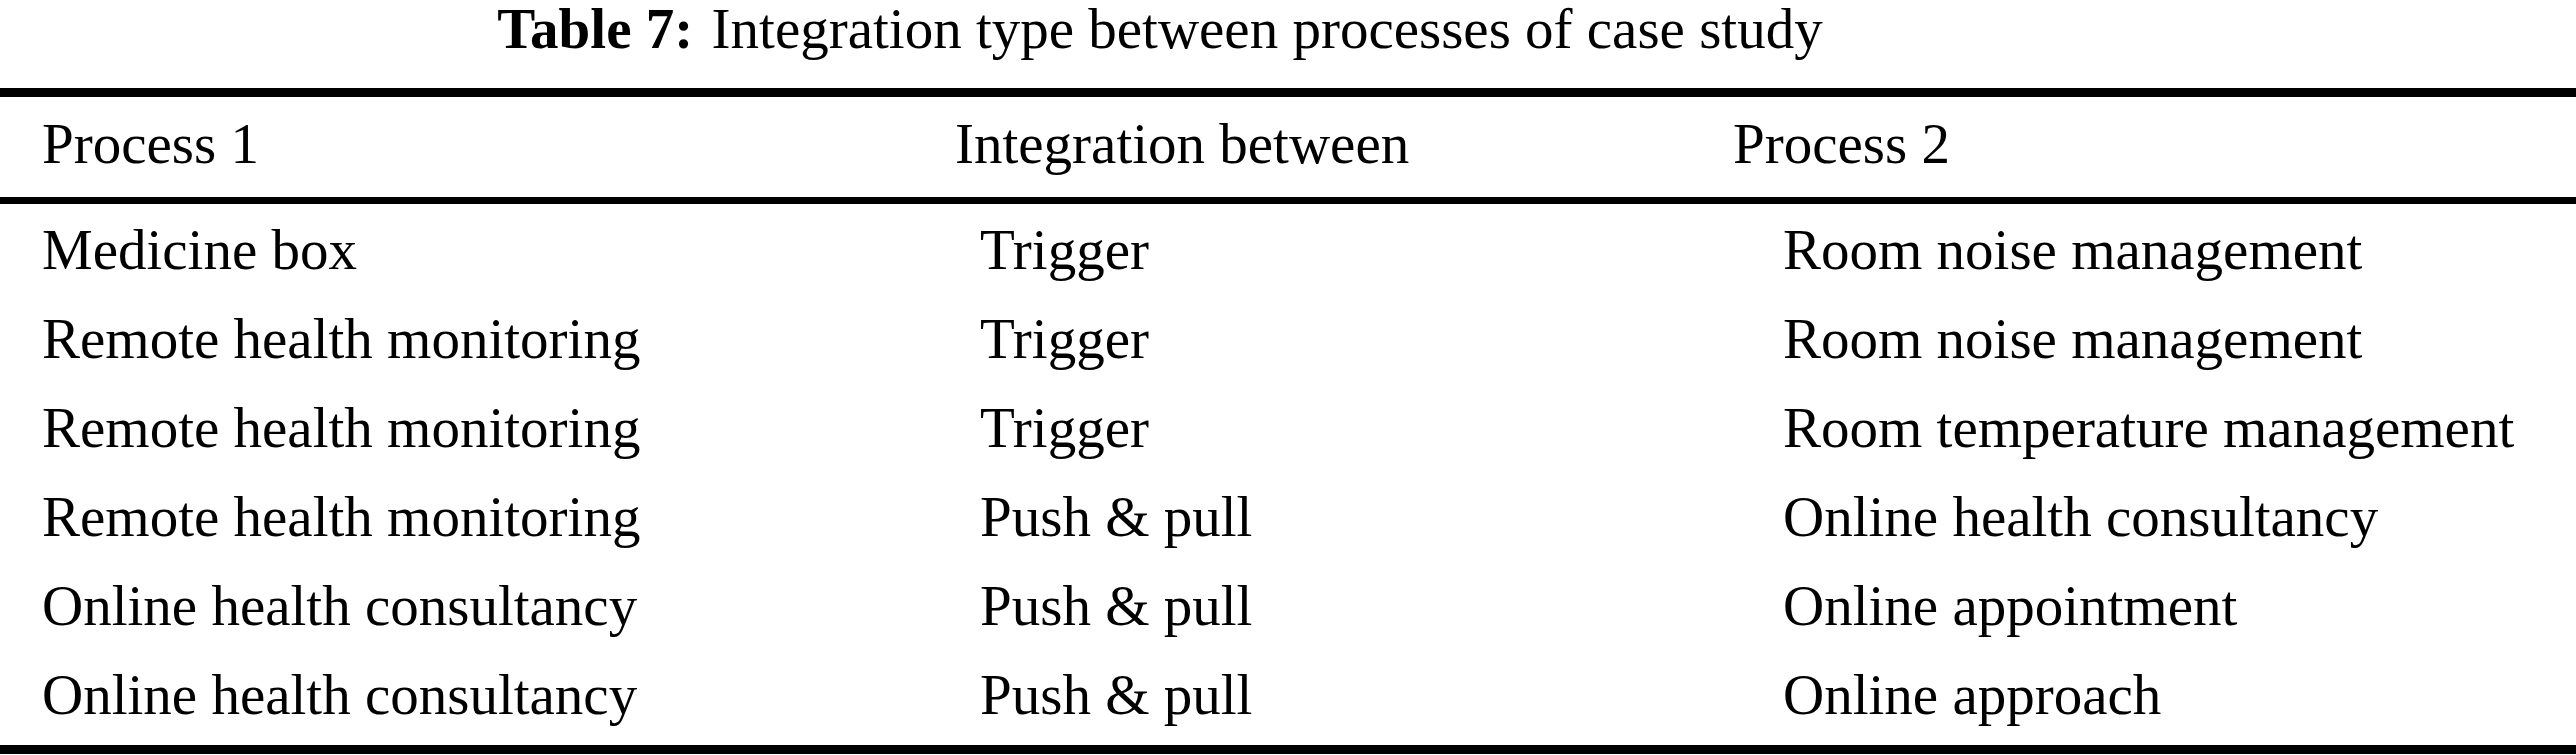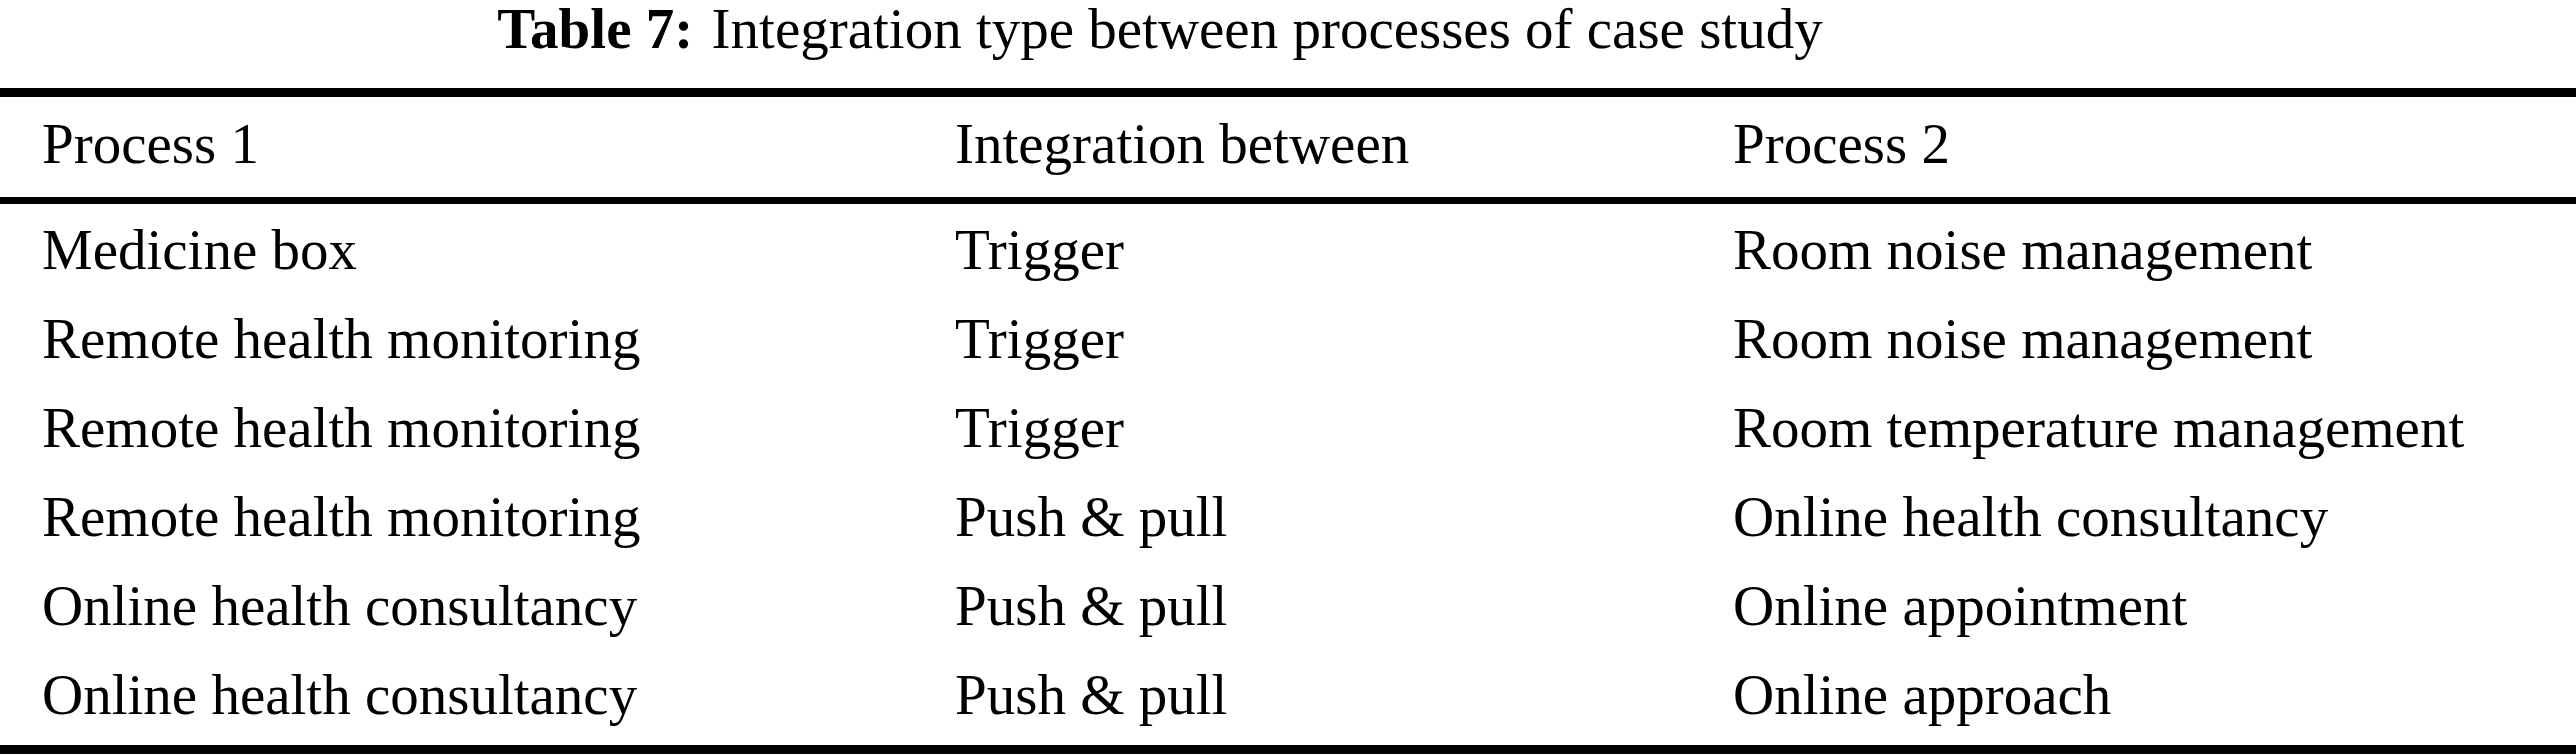--- a/index.html
+++ b/index.html
@@ -67,20 +67,21 @@
   .tbody {
     position: absolute;
     top: 205px;
     left: 0;
     width: 2534px;
   }
   .trow {
     height: 89px;
     line-height: 89px;
     font-size: 57px;
+    gap: 25px;
   }
   .cell { overflow: visible; }
 </style>
 </head>
 <body>
 
 <div class="caption">
   <span class="cap-label">Table 7:</span><span>Integration type between processes of case study</span>
 </div>
 

